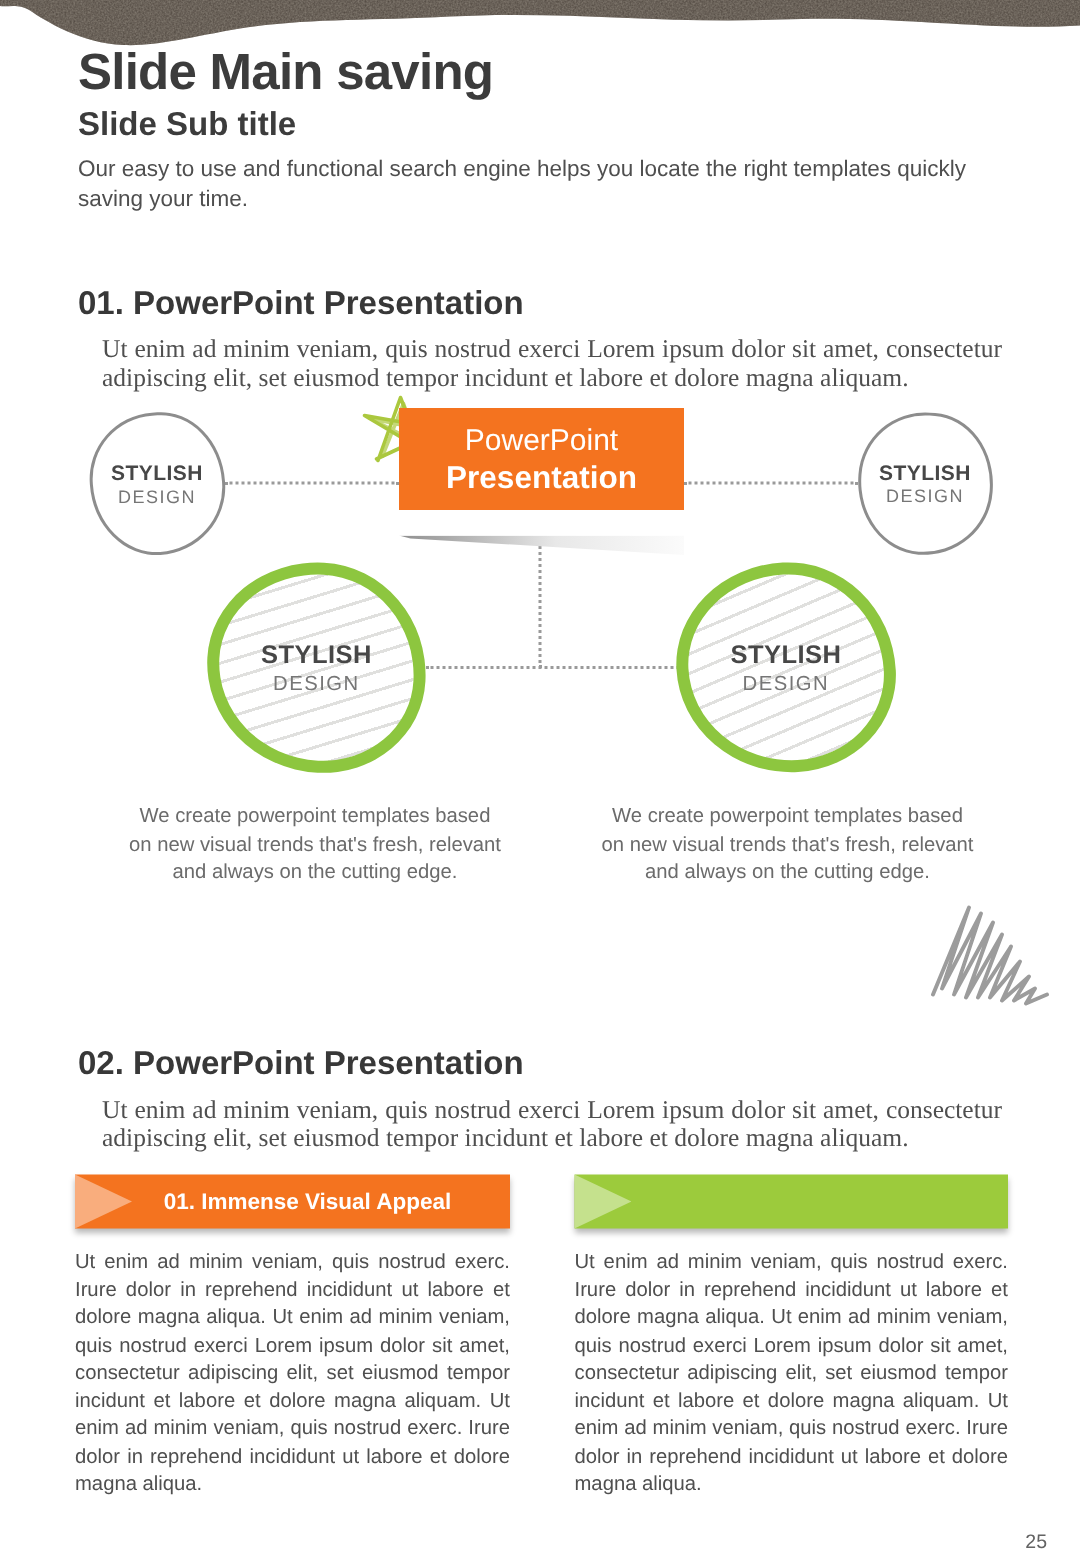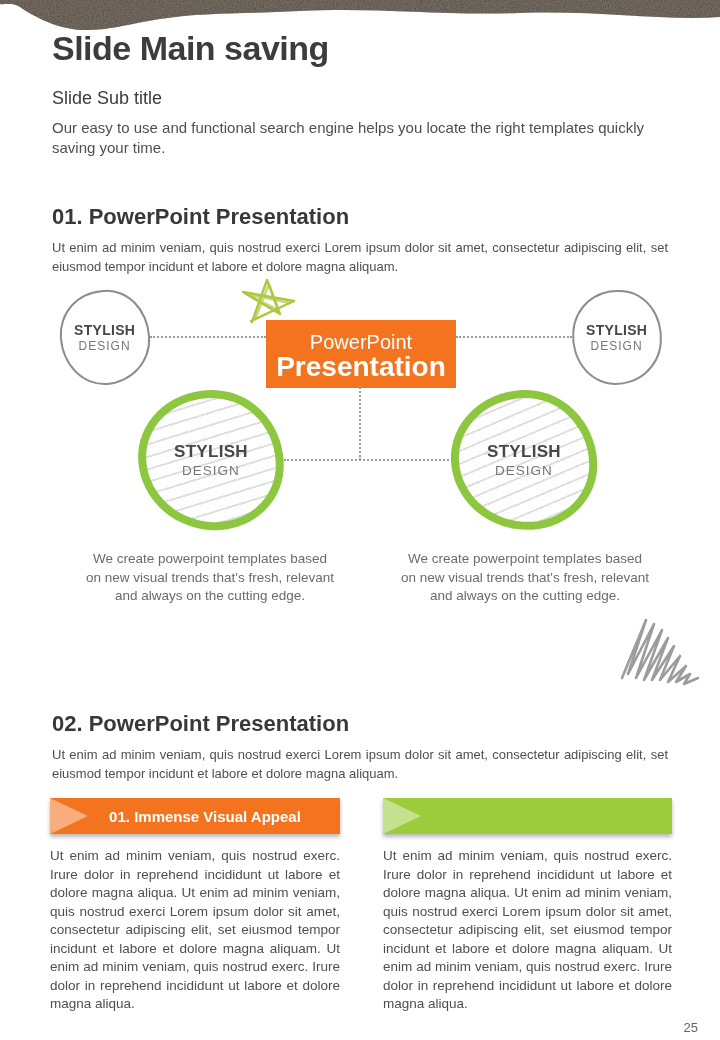--- a/index.html
+++ b/index.html
@@ -5,50 +5,50 @@
   html,body{margin:0;padding:0;background:#fff;}
   .page{
     position:relative;width:720px;height:1040px;background:#ffffff;overflow:hidden;
     font-family:"Liberation Sans","DejaVu Sans",sans-serif;color:#4f4f4f;
   }
   
   .band{position:absolute;top:0;left:0;width:720px;height:36px;}
   
   .content{position:absolute;top:0;left:0;width:720px;height:1040px;box-sizing:border-box;padding:28px 52px 0 52px;}
   .main-title{margin:0;font-size:34px;line-height:40px;font-weight:bold;color:#3c3c3c;letter-spacing:-0.5px;}
-  .sub-title{margin:17px 0 0 0;font-size:18px;line-height:26px;font-weight:normal;color:#3c3c3c;}
+  .sub-title{margin:2px 0 0 0;font-size:22px;line-height:26px;font-weight:bold;color:#3c3c3c;}
   .intro{margin:7px 0 0 0;font-size:15px;line-height:20px;color:#4f4f4f;max-width:610px;}
   .sec-heading{margin:47px 0 0 0;font-size:22px;line-height:24px;font-weight:bold;color:#383838;}
   .sec-heading.second{margin-top:23px;}
-  .sec-body{margin:9px 0 0 0;font-size:13px;line-height:19px;color:#4f4f4f;text-align:justify;}
+  .sec-body{margin:9px 0 0 16px;font-size:17px;line-height:19px;color:#4f4f4f;text-align:justify;font-family:Liberation Serif, serif;}
   
   .diagram{position:relative;width:616px;height:410px;margin-top:3px;}
   .node-circle{
     position:absolute;box-sizing:border-box;border:2px solid #8d8d8d;background:#fff;
     display:flex;flex-direction:column;align-items:center;justify-content:center;
     border-radius:50% 47% 52% 49% / 47% 52% 48% 53%;
   }
   .node-circle.small{width:90px;height:95px;transform:rotate(-4deg);}
   .node-circle.small .inner{transform:rotate(4deg);text-align:center;}
   .node-circle .l1{font-size:14px;font-weight:bold;color:#474747;letter-spacing:0.3px;}
   .node-circle .l2{font-size:12px;color:#767676;letter-spacing:1px;margin-top:1px;}
   .node-circle.big{
     width:146px;height:140px;border:8px solid #8dc63f;transform:rotate(3deg);
     border-radius:51% 49% 47% 53% / 48% 54% 46% 52%;
     background:repeating-linear-gradient(160deg,#ffffff 0px,#ffffff 10px,#e0e0de 10px,#e0e0de 12px);
   }
   .node-circle.big .inner{transform:rotate(-3deg);text-align:center;}
   .node-circle.big .l1{font-size:17px;}
   .node-circle.big .l2{font-size:13.5px;}
   .center-box{
-    position:absolute;left:214px;top:41px;width:190px;height:68px;background:#f4731f;
+    position:absolute;left:214px;top:8px;width:190px;height:68px;background:#f4731f;
     display:flex;flex-direction:column;align-items:center;justify-content:center;z-index:3;
   }
   .center-box .cl1{color:#ffffff;font-size:20px;line-height:24px;font-weight:normal;}
-  .center-box .cl2{color:#ffffff;font-size:28px;line-height:25px;font-weight:bold;}
+  .center-box .cl2{color:#ffffff;font-size:21px;line-height:25px;font-weight:bold;}
   .fold{
     position:absolute;left:214px;top:93px;width:190px;height:13px;z-index:2;
     background:linear-gradient(to right,#8f8f8f,#e8e8e8 55%,#fbfbfb);
     clip-path:polygon(0 0,100% 0,100% 100%,4% 15%);
   }
   .dotted-h{position:absolute;border-top:2px dotted #9a9a9a;height:0;}
   .dotted-v{position:absolute;border-left:2px dotted #9a9a9a;width:0;}
   .dh-left{left:98px;top:57px;width:116px;}
   .dh-right{left:404px;top:57px;width:116px;}
   .dv-center{left:307px;top:93px;height:88px;}

